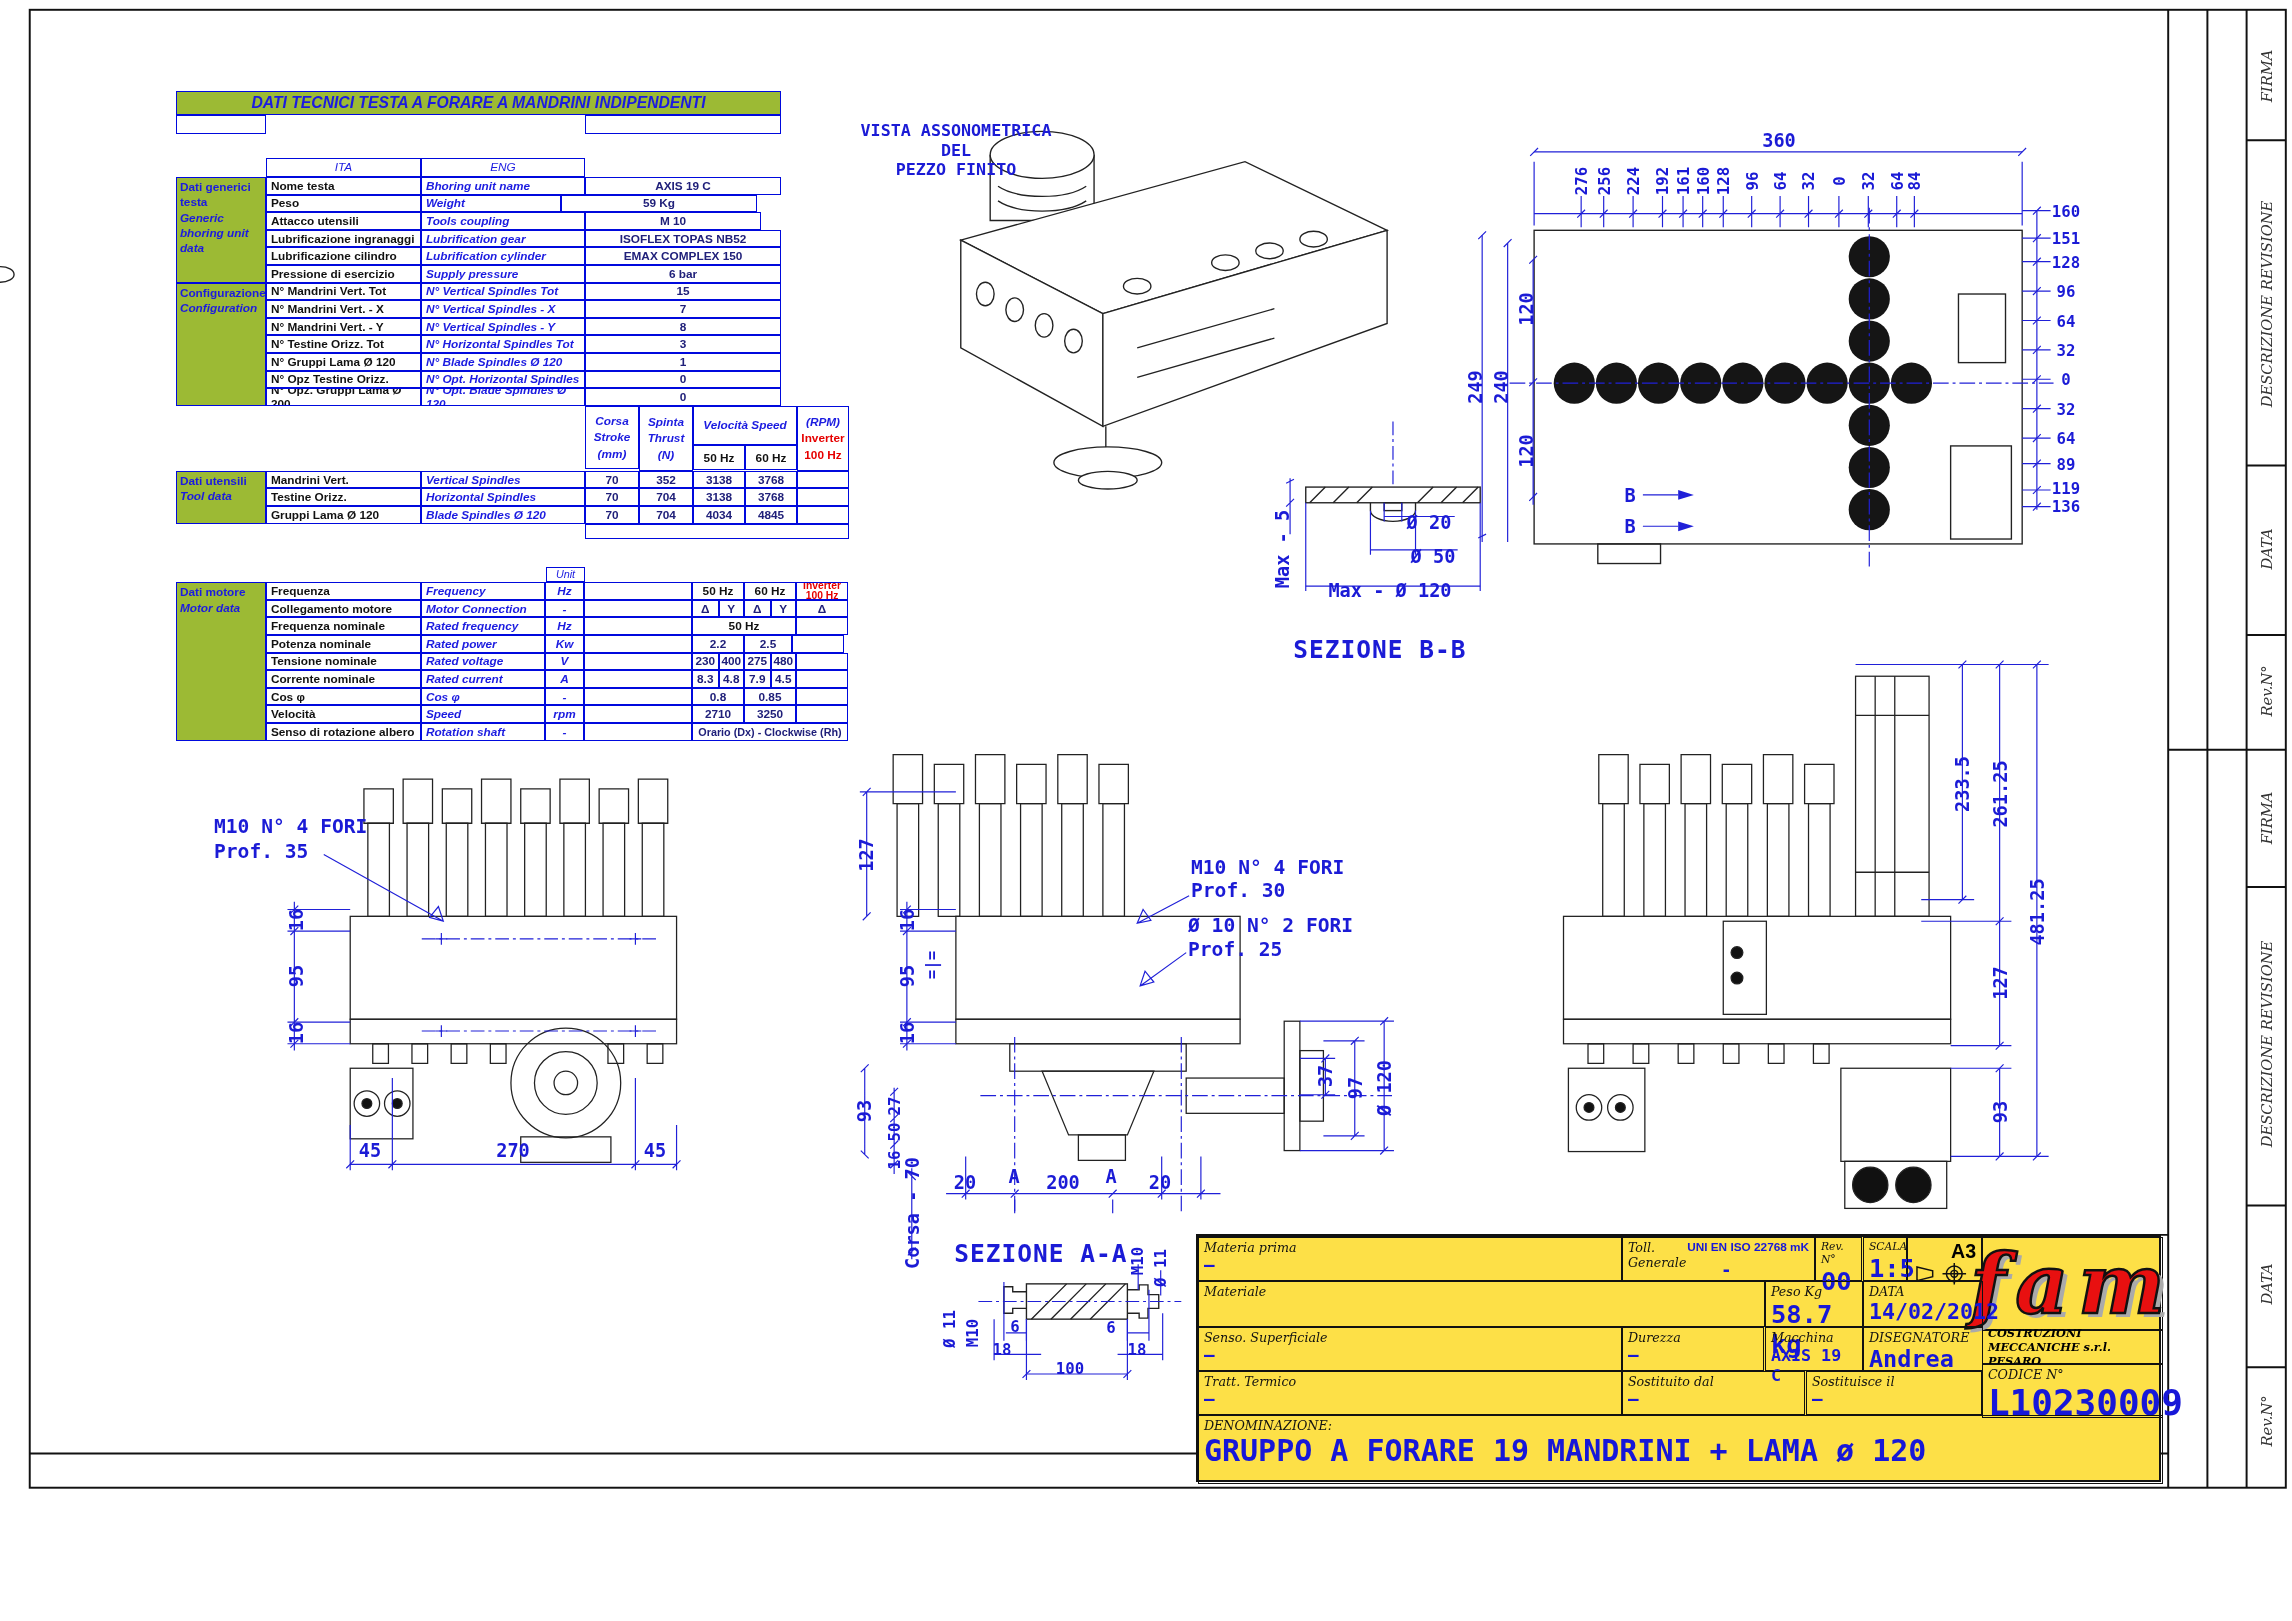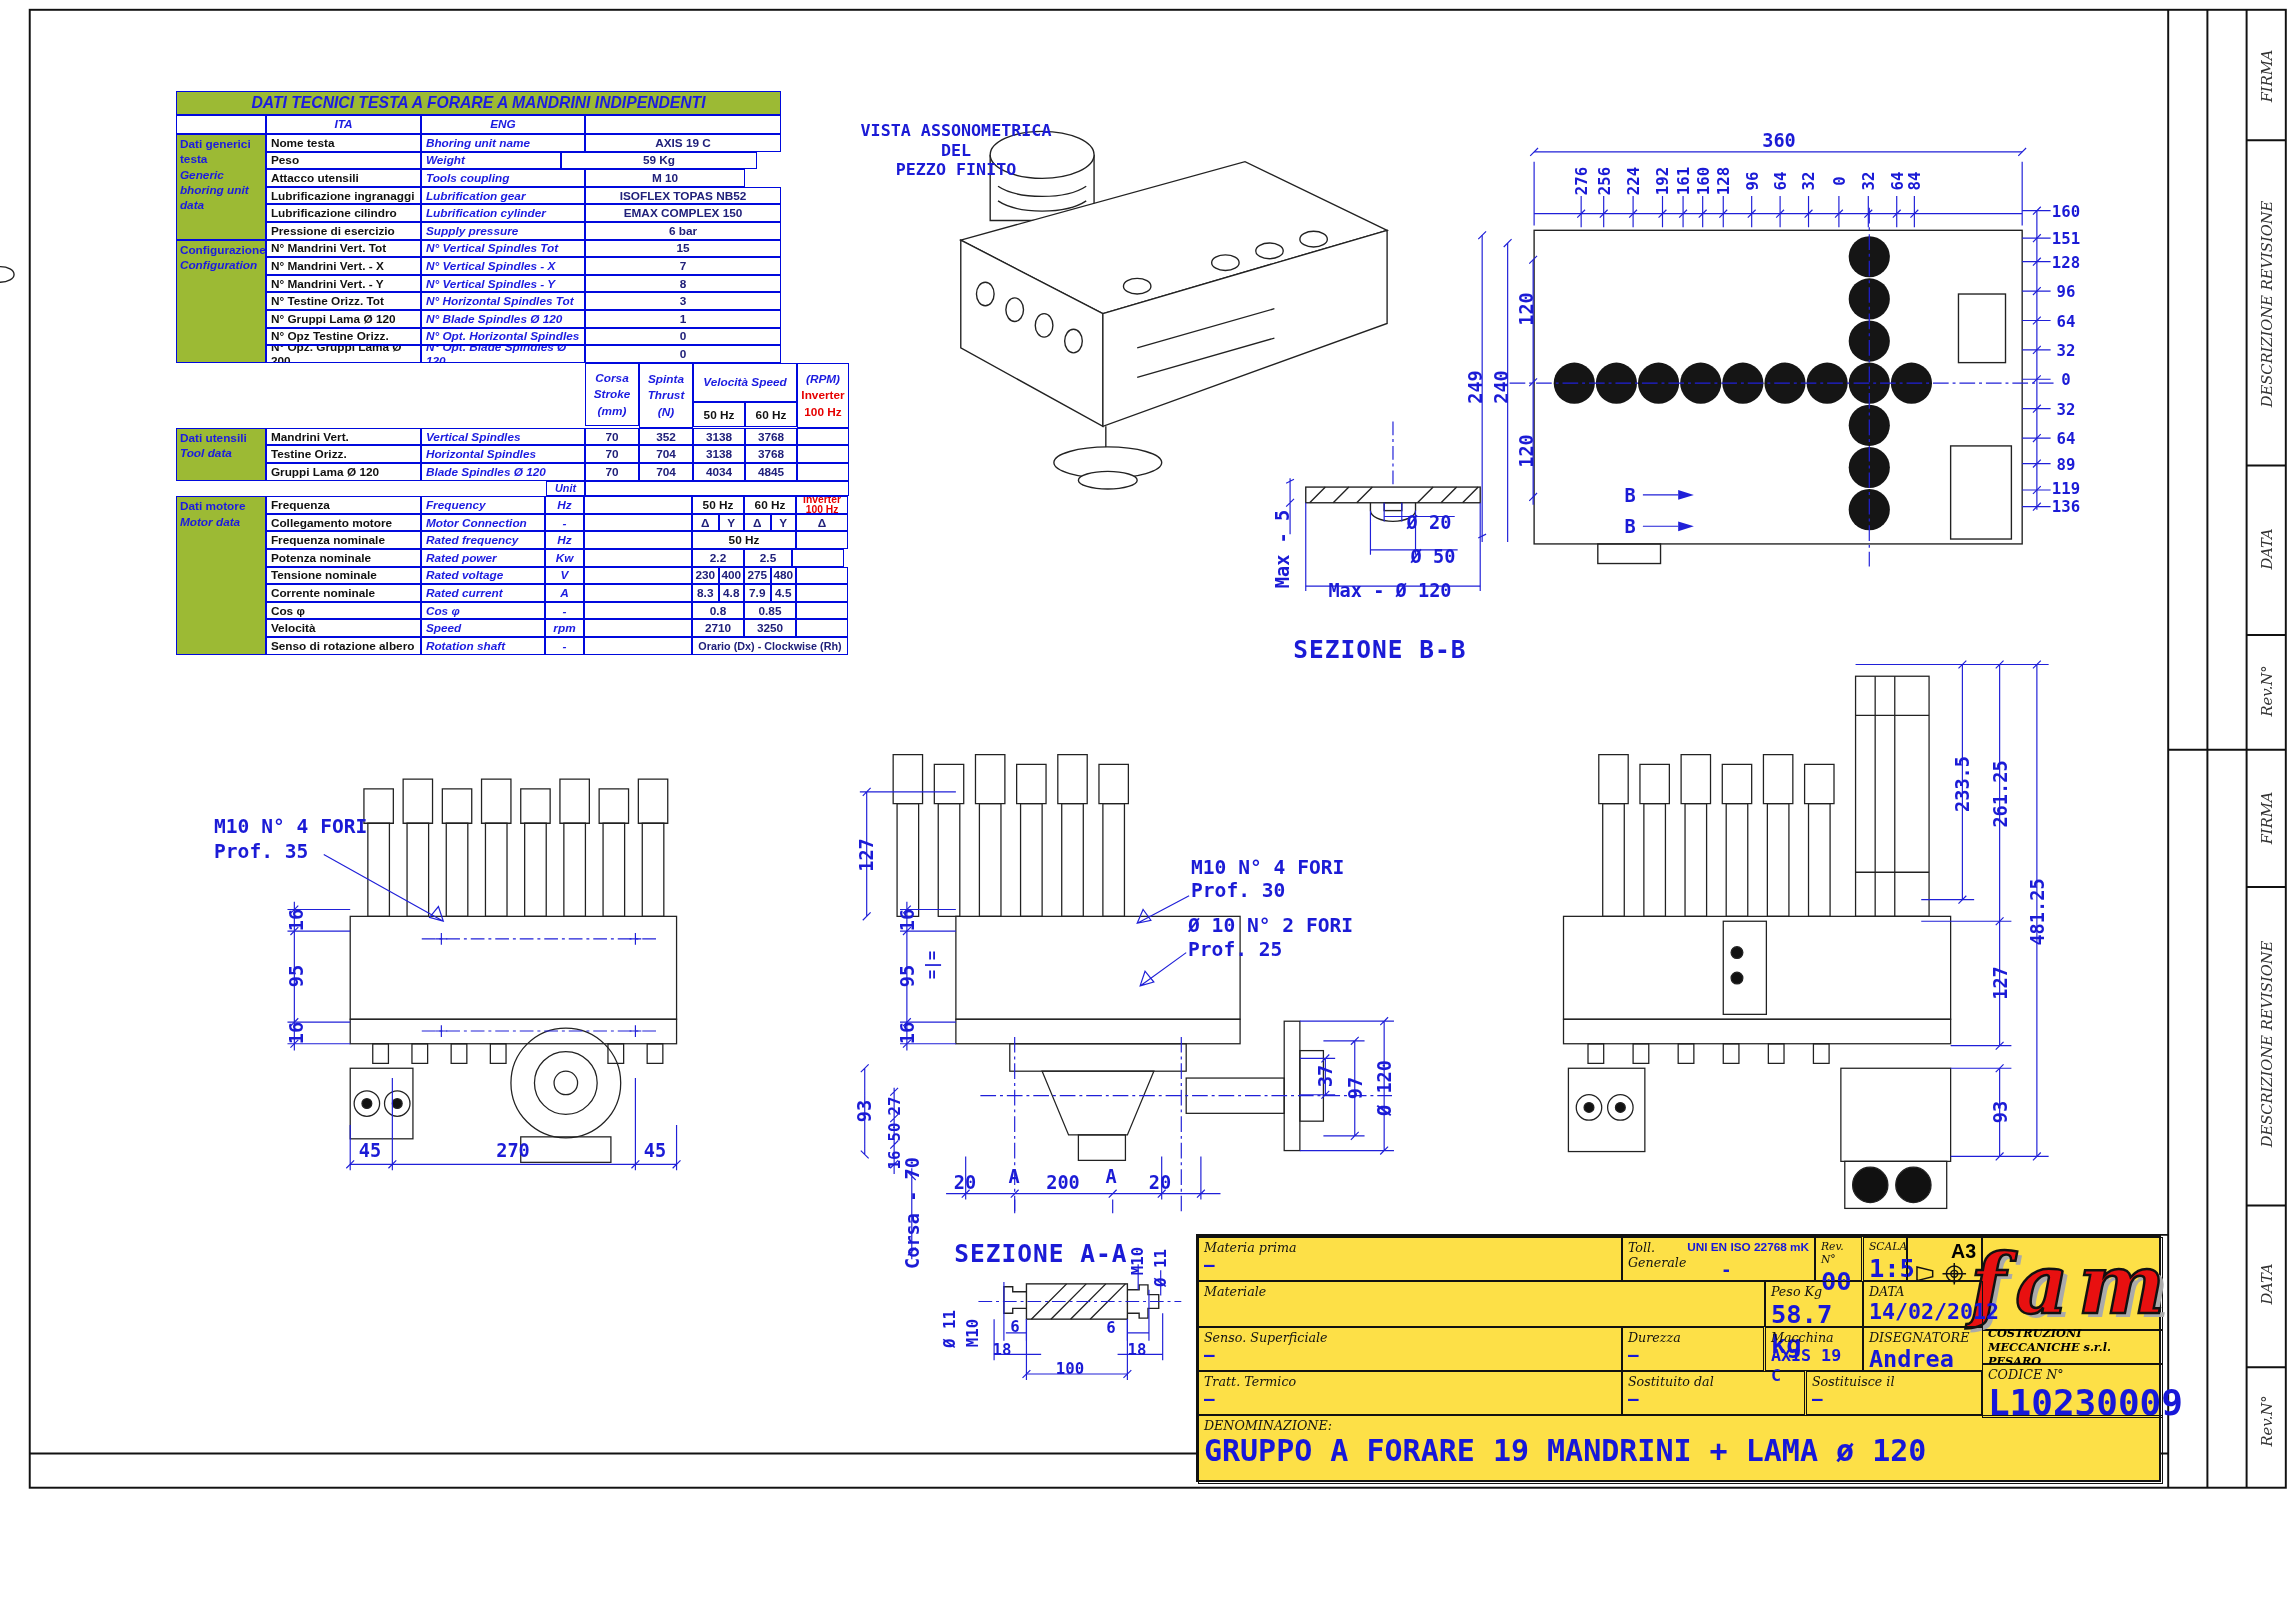--- a/index.html
+++ b/index.html
@@ -19,21 +19,21 @@
         white-space:nowrap;transform:translate(-50%,-50%);}
   
   #ttable{position:absolute;left:176px;top:91px;z-index:4;font-size:11.8px;}
   .trow{display:flex;}
   .tsec{display:flex;}
   .c{border:1px solid #0009dd;box-sizing:border-box;display:flex;align-items:center;
      justify-content:center;overflow:hidden;background:#fff;}
   .c.left{justify-content:flex-start;padding-left:3.9px;}
   .green{background:#9cba34;}
   .title{color:#1b1be0;font:bold italic 15.7px "Liberation Sans",sans-serif;font-style:italic;}
-  .hdr{color:#1b1be0;font-weight:bold;font-style:italic;}
+  .hdr{color:#1b1be0;font-weight:normal;font-style:italic;margin-top:43px;}
   .ita{color:#111;font-weight:bold;}
   .eng{color:#1b1be0;font-weight:bold;font-style:italic;}
   .val{color:#20207a;font-weight:bold;}
   .red{color:#e60000;font-weight:bold;}
   .glab{flex-direction:column;align-items:flex-start;justify-content:flex-start;padding:2px 2.9px;}
   .glab .gi{color:#1b1be0;font-weight:bold;white-space:pre-line;line-height:1.3;}
   .glab .ge{color:#1b1be0;font-weight:bold;font-style:italic;white-space:pre-line;line-height:1.3;}
   .th3{display:flex;flex-direction:column;align-items:center;line-height:1.4;}
   
   #tblock{position:absolute;left:1196px;top:1235px;width:965px;height:247px;
@@ -266,21 +266,21 @@
             <div class="c val" style="width:196px;height:17.6px">AXIS 19 C</div>
           </div>
       <div class="trow">
             <div class="c left ita" style="width:155px;height:17.6px">Peso</div>
             <div class="c left eng" style="width:140px;height:17.6px">Weight</div>
             <div class="c val" style="width:196px;height:17.6px">59 Kg</div>
           </div>
       <div class="trow">
             <div class="c left ita" style="width:155px;height:17.6px">Attacco utensili</div>
             <div class="c left eng" style="width:164px;height:17.6px">Tools coupling</div>
-            <div class="c val" style="width:160px;height:17.6px">M 10</div>
+            <div class="c val" style="width:176px;height:17.6px">M 10</div>
           </div>
       <div class="trow">
             <div class="c left ita" style="width:155px;height:17.6px">Lubrificazione ingranaggi</div>
             <div class="c left eng" style="width:164px;height:17.6px">Lubrification gear</div>
             <div class="c val" style="width:196px;height:17.6px">ISOFLEX TOPAS NB52</div>
           </div>
       <div class="trow">
             <div class="c left ita" style="width:155px;height:17.6px">Lubrificazione cilindro</div>
             <div class="c left eng" style="width:164px;height:17.6px">Lubrification cylinder</div>
             <div class="c val" style="width:196px;height:17.6px">EMAX COMPLEX 150</div>

